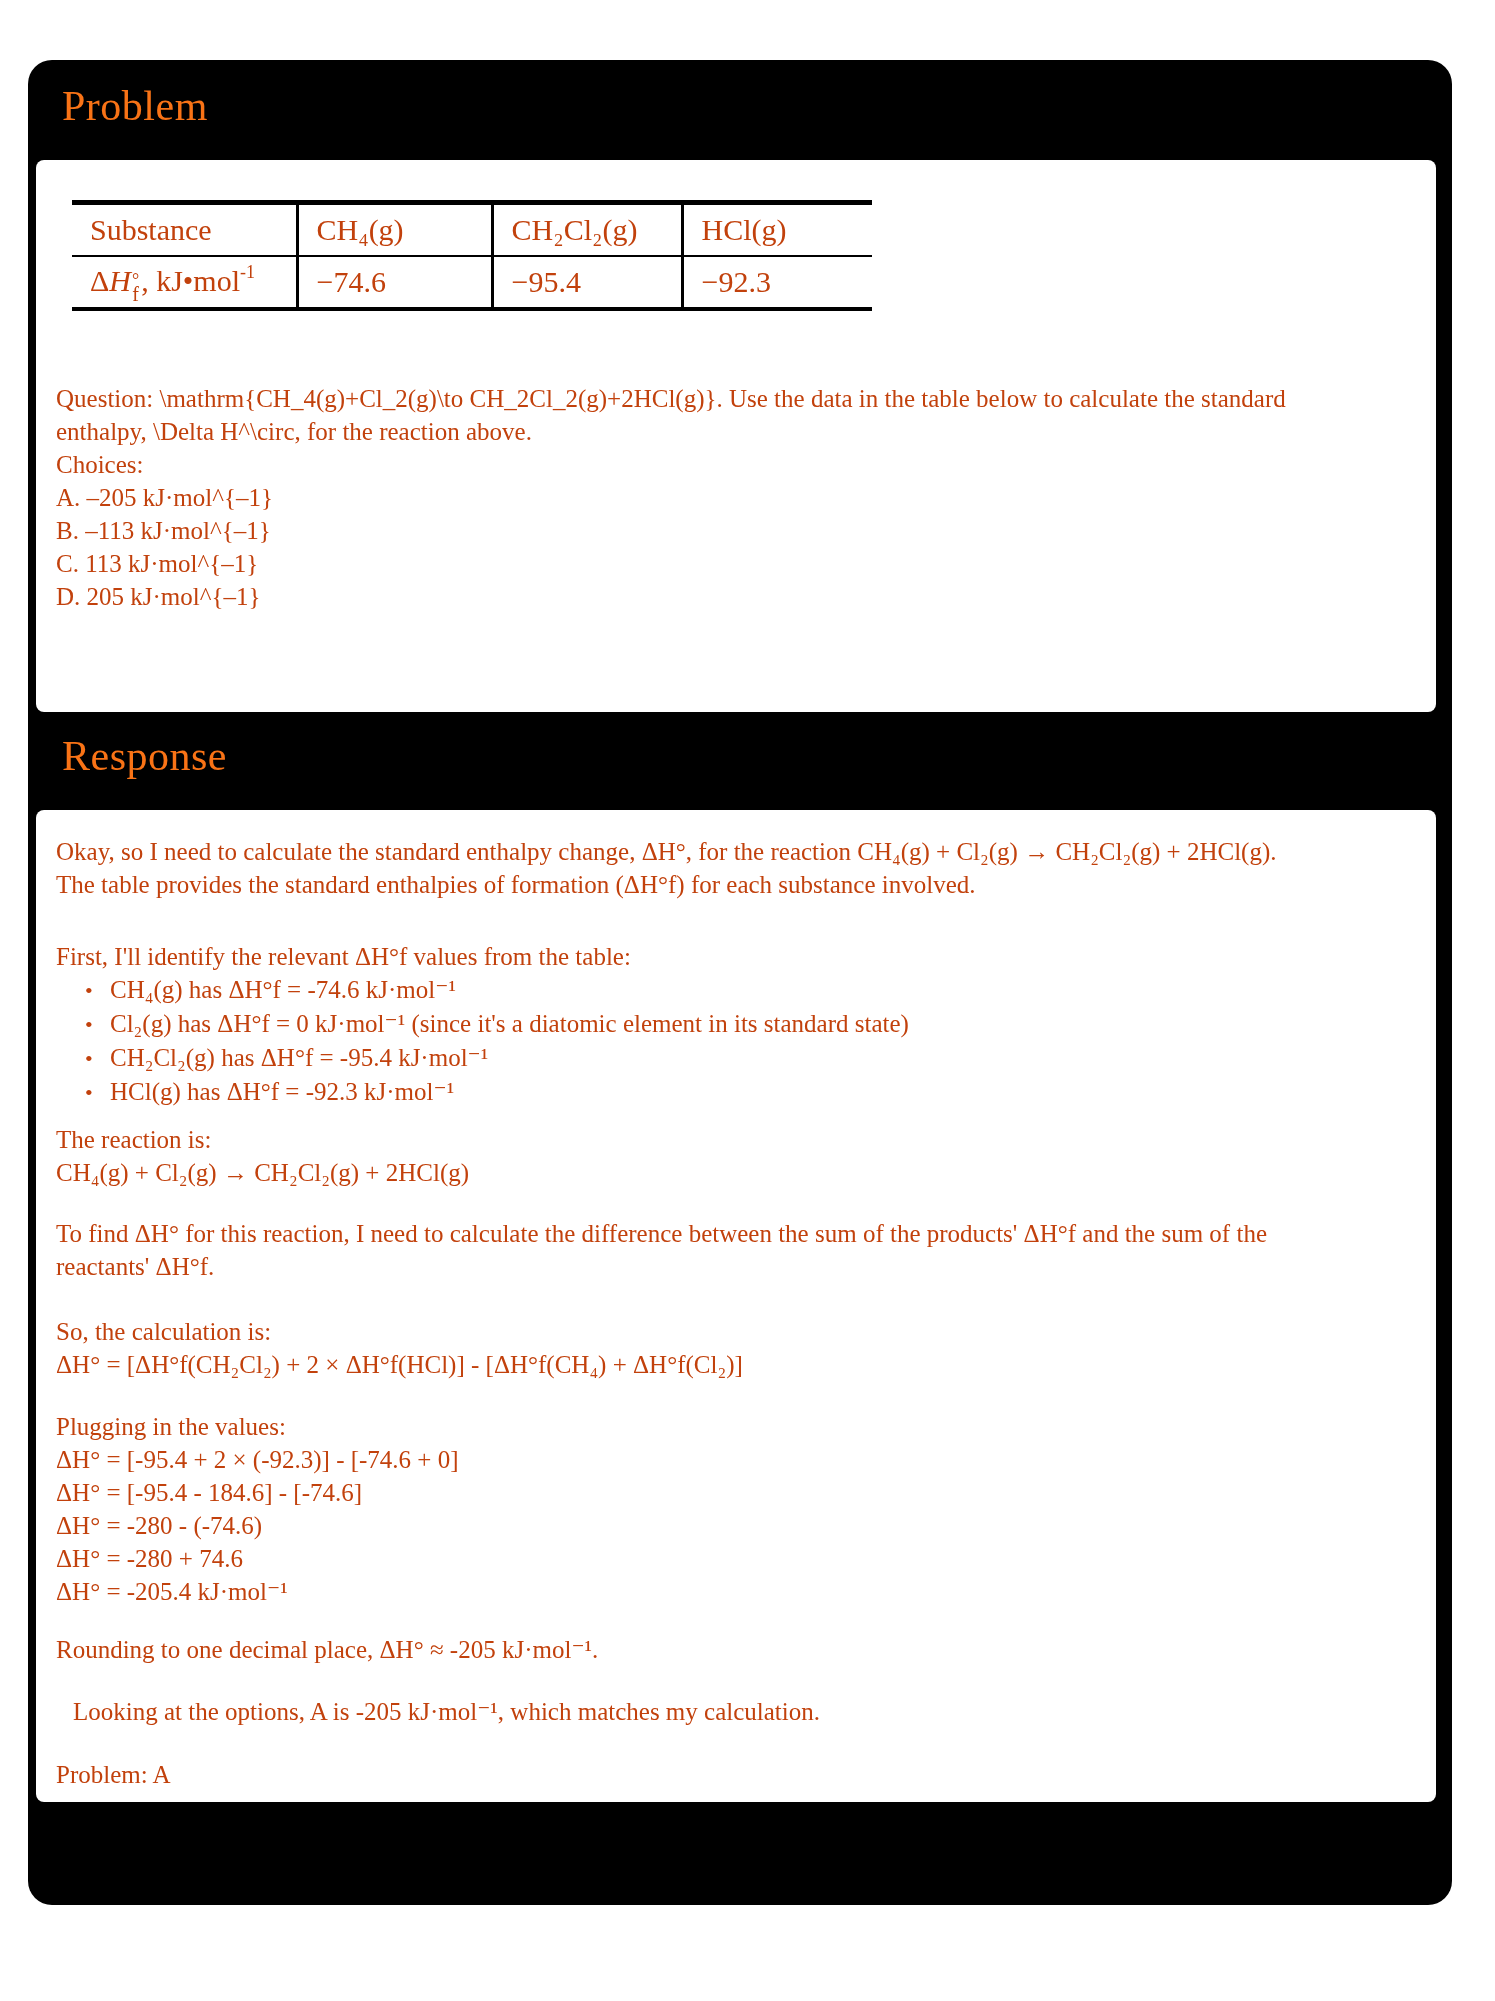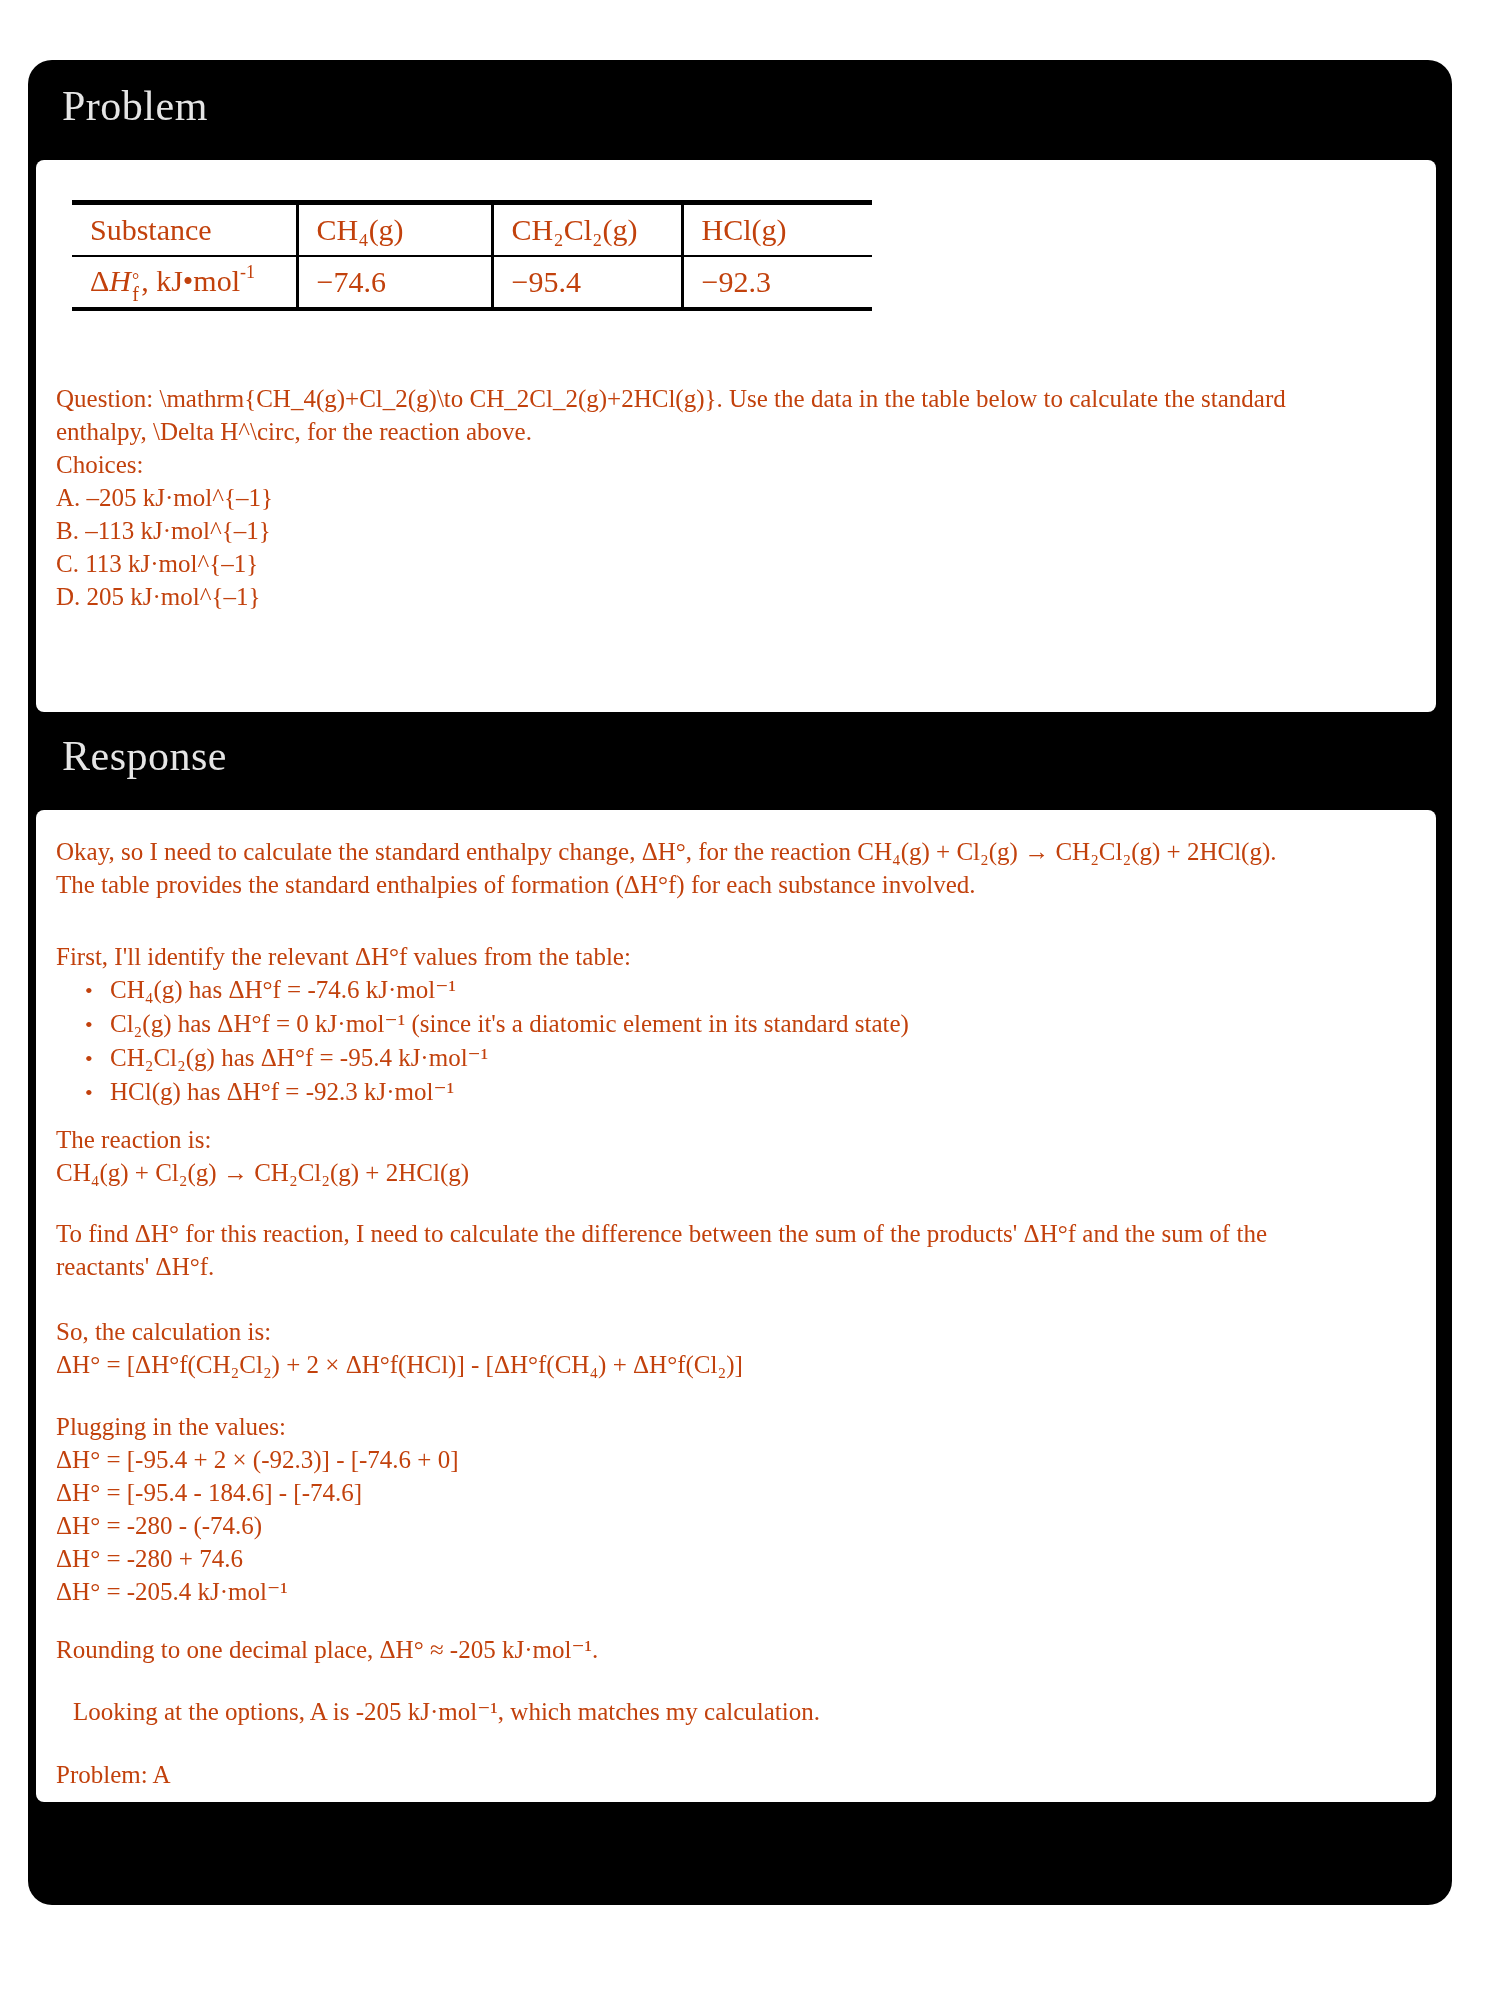--- a/index.html
+++ b/index.html
@@ -12,21 +12,21 @@
   .page { position: absolute; left: 0; top: 0; width: 1495px; height: 2001px; background: #ffffff; }
 
   .container {
     position: absolute; left: 28px; top: 60px;
     width: 1424px; height: 1845px;
     background: #000000;
     border-radius: 24px;
   }
 
   .band-title {
-    color: #e5e5e5;
+    color: #f97316;
     font-size: 42px;
     font-weight: normal;
     letter-spacing: 0.5px;
   }
   .problem-band { position: absolute; top: 0; left: 0; right: 0; height: 100px; }
   .problem-band .band-title { position: absolute; left: 34px; top: 22px; }
 
   .panel {
     position: absolute; left: 8px; width: 1400px;
     background: #ffffff; border-radius: 8px;

